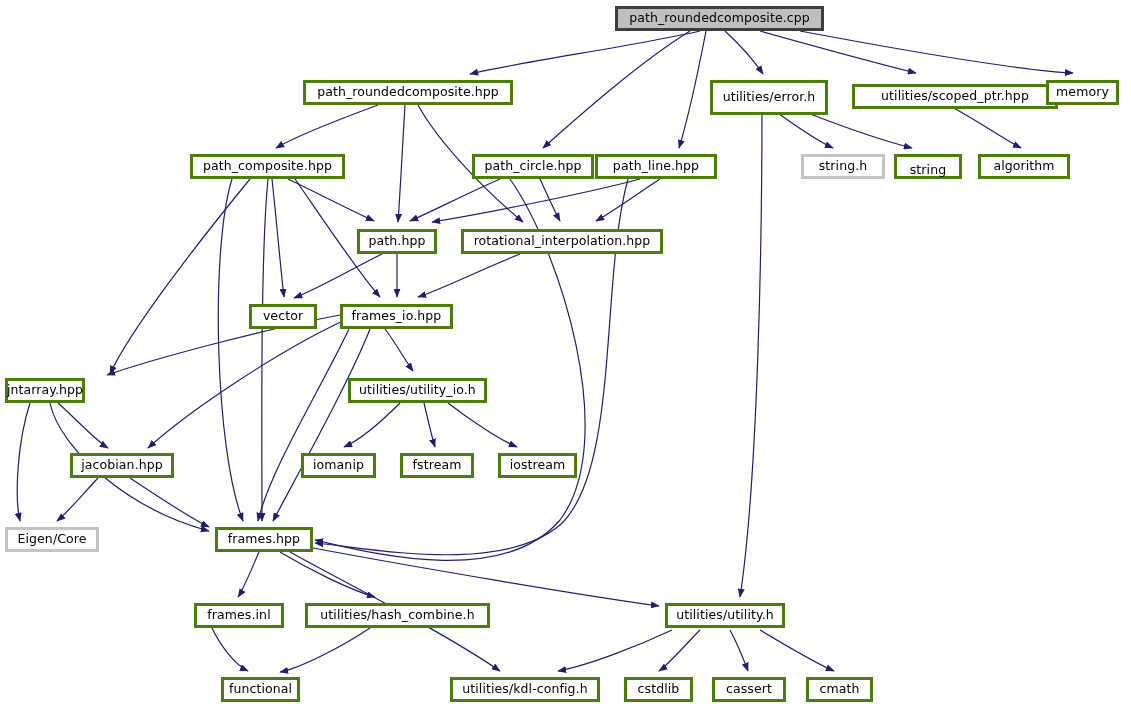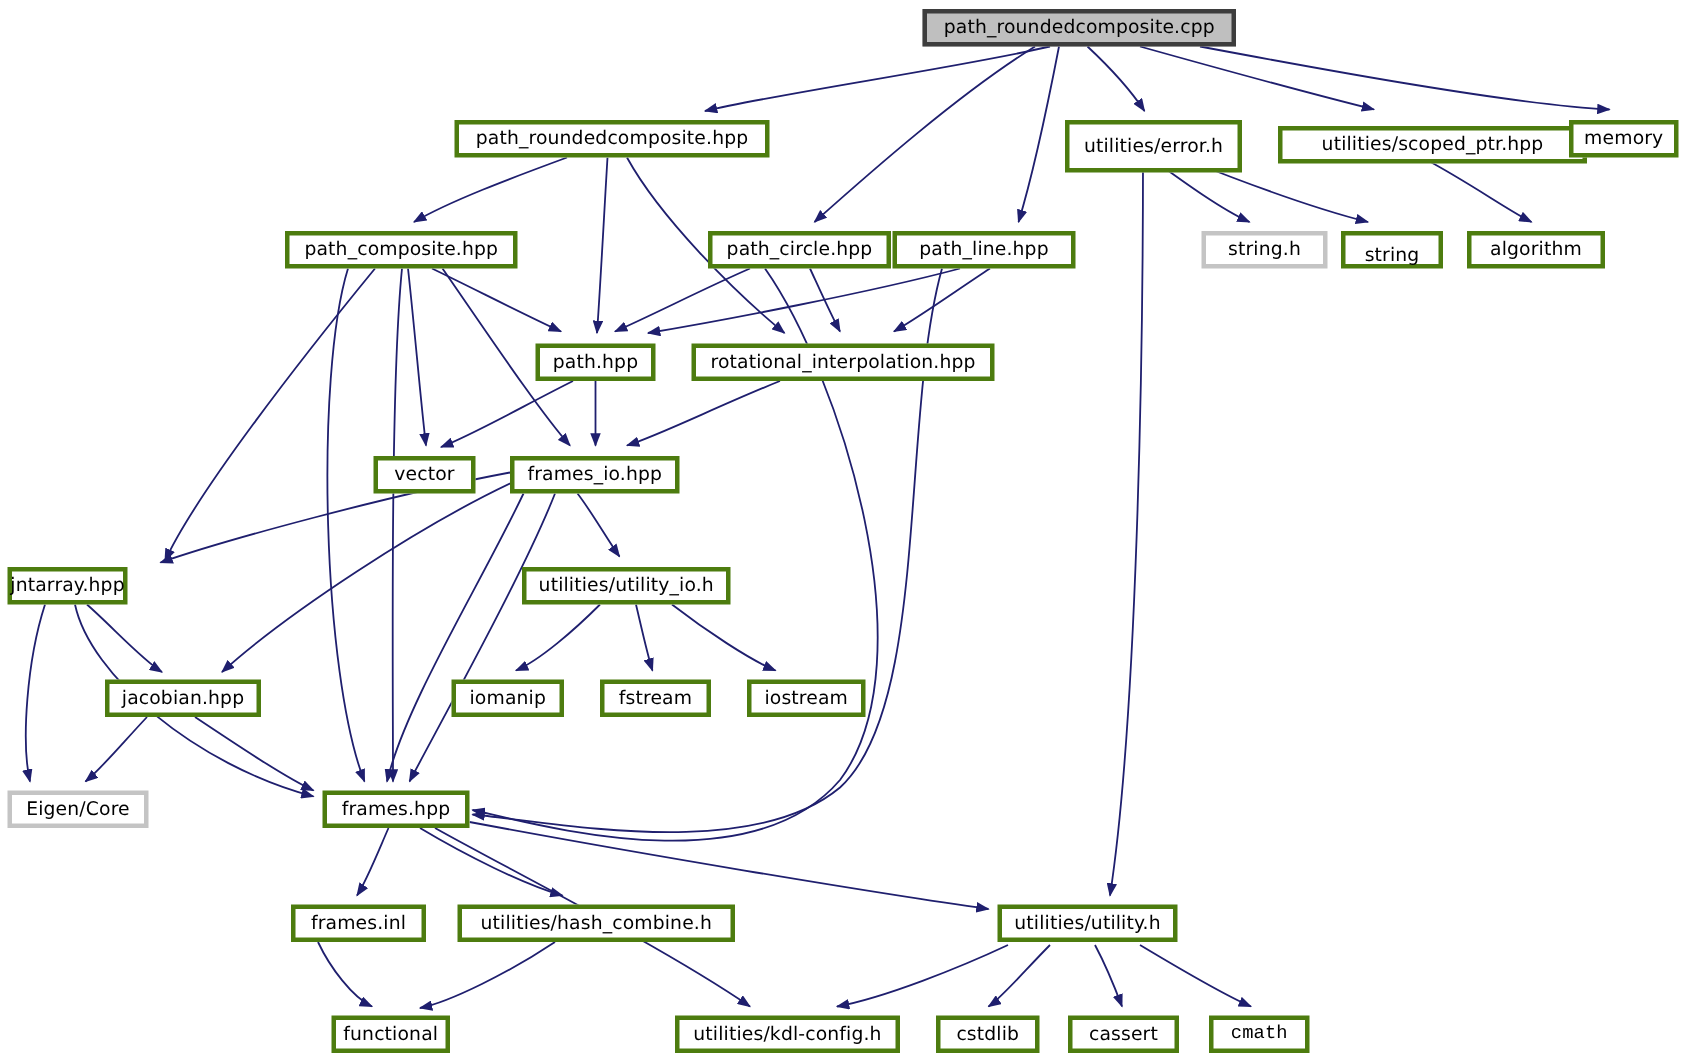--- a/index.html
+++ b/index.html
@@ -197,17 +197,17 @@
       </div>
       <div class="node" style="left: 450px; top: 677px; width: 150px; height: 25px;">
         <span class="node-label">utilities/kdl-config.h</span>
       </div>
       <div class="node" style="left: 624px; top: 677px; width: 69px; height: 25px;">
         <span class="node-label">cstdlib</span>
       </div>
       <div class="node" style="left: 712px; top: 677px; width: 74px; height: 25px;">
         <span class="node-label">cassert</span>
       </div>
-      <div class="node" style="left: 806px; top: 677px; width: 67px; height: 25px; font-family: Liberation Mono, monospace;">
+      <div class="node" style="left: 806px; top: 677px; width: 67px; height: 25px;">
         <span class="node-label">cmath</span>
       </div>
     </div>
 </div>
 
 </body></html>

